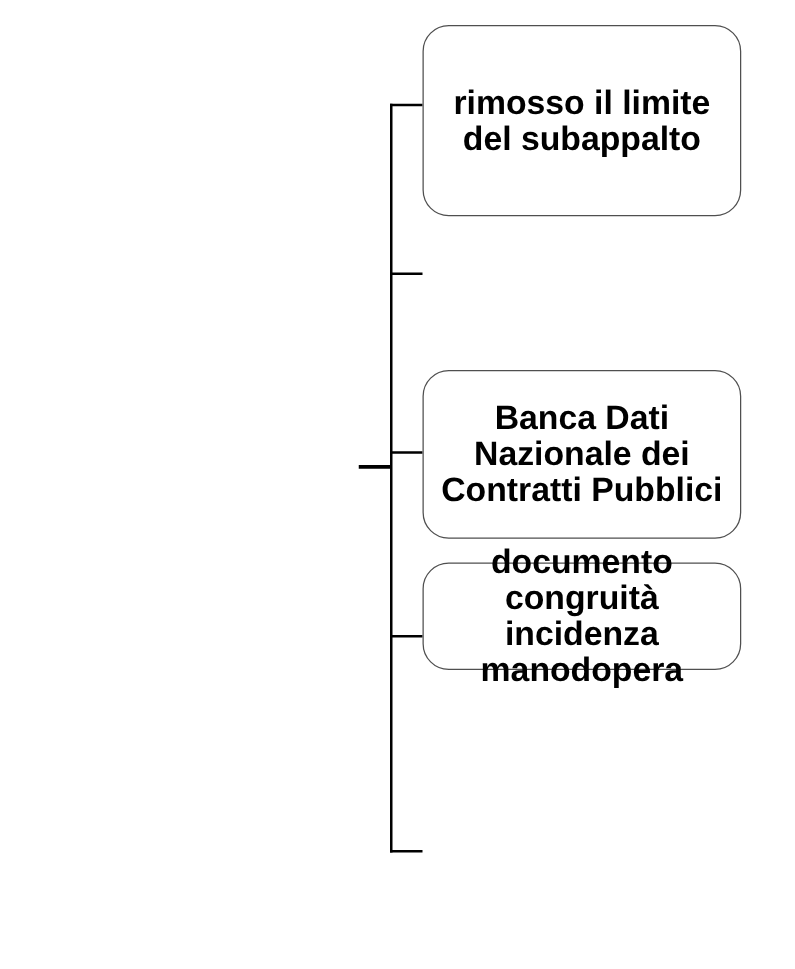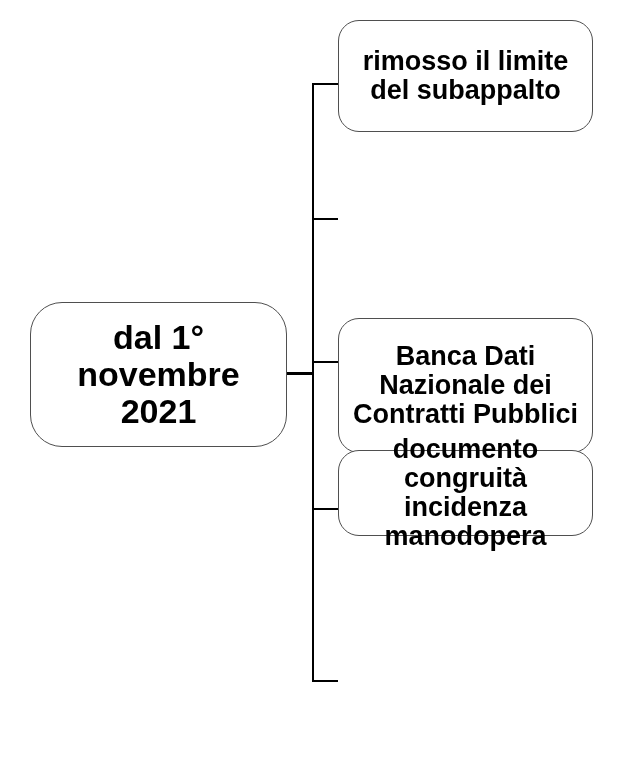--- a/index.html
+++ b/index.html
@@ -40,23 +40,23 @@
     font-size: 34px;
     line-height: 1.08;
   }
   .branch-node {
     left: 338px;
     width: 255px;
     border-radius: 21px;
     font-size: 27px;
     line-height: 1.07;
   }
-  .b1 { top: 20px;  height: 112px; }
+  .b1 { top: 20px;  height: 153px; }
   .b2 { top: 161px; height: 117px; }
-  .b3 { top: 318px; height: 135px; }
+  .b3 { top: 296px; height: 135px; }
   .b4 { top: 450px; height: 86px; }
   .b5 { top: 614px; height: 133px; }
   .connector {
     position: absolute;
     background: var(--connector, #000000);
   }
   .stem {
     left: 287px;
     top: 372px;
     width: 26px;
@@ -85,25 +85,20 @@
 <div class="stage" style="--bg: #ffffff; --box-border: #4f4f4f; --connector: #000000; --text: #000000;">
 
   <div class="connector stem"></div>
   <div class="connector trunk"></div>
   <div class="connector branch-line l1"></div>
   <div class="connector branch-line l2"></div>
   <div class="connector branch-line l3"></div>
   <div class="connector branch-line l4"></div>
   <div class="connector branch-line l5"></div>
 
-  <div class="node root-node">
-    <span class="label">dal 1°
-novembre
-2021</span>
-  </div>
 
   <div class="node branch-node b1">
     <span class="label">rimosso il limite
 del subappalto</span>
   </div>
 
 
   <div class="node branch-node b3">
     <span class="label">Banca Dati
 Nazionale dei

